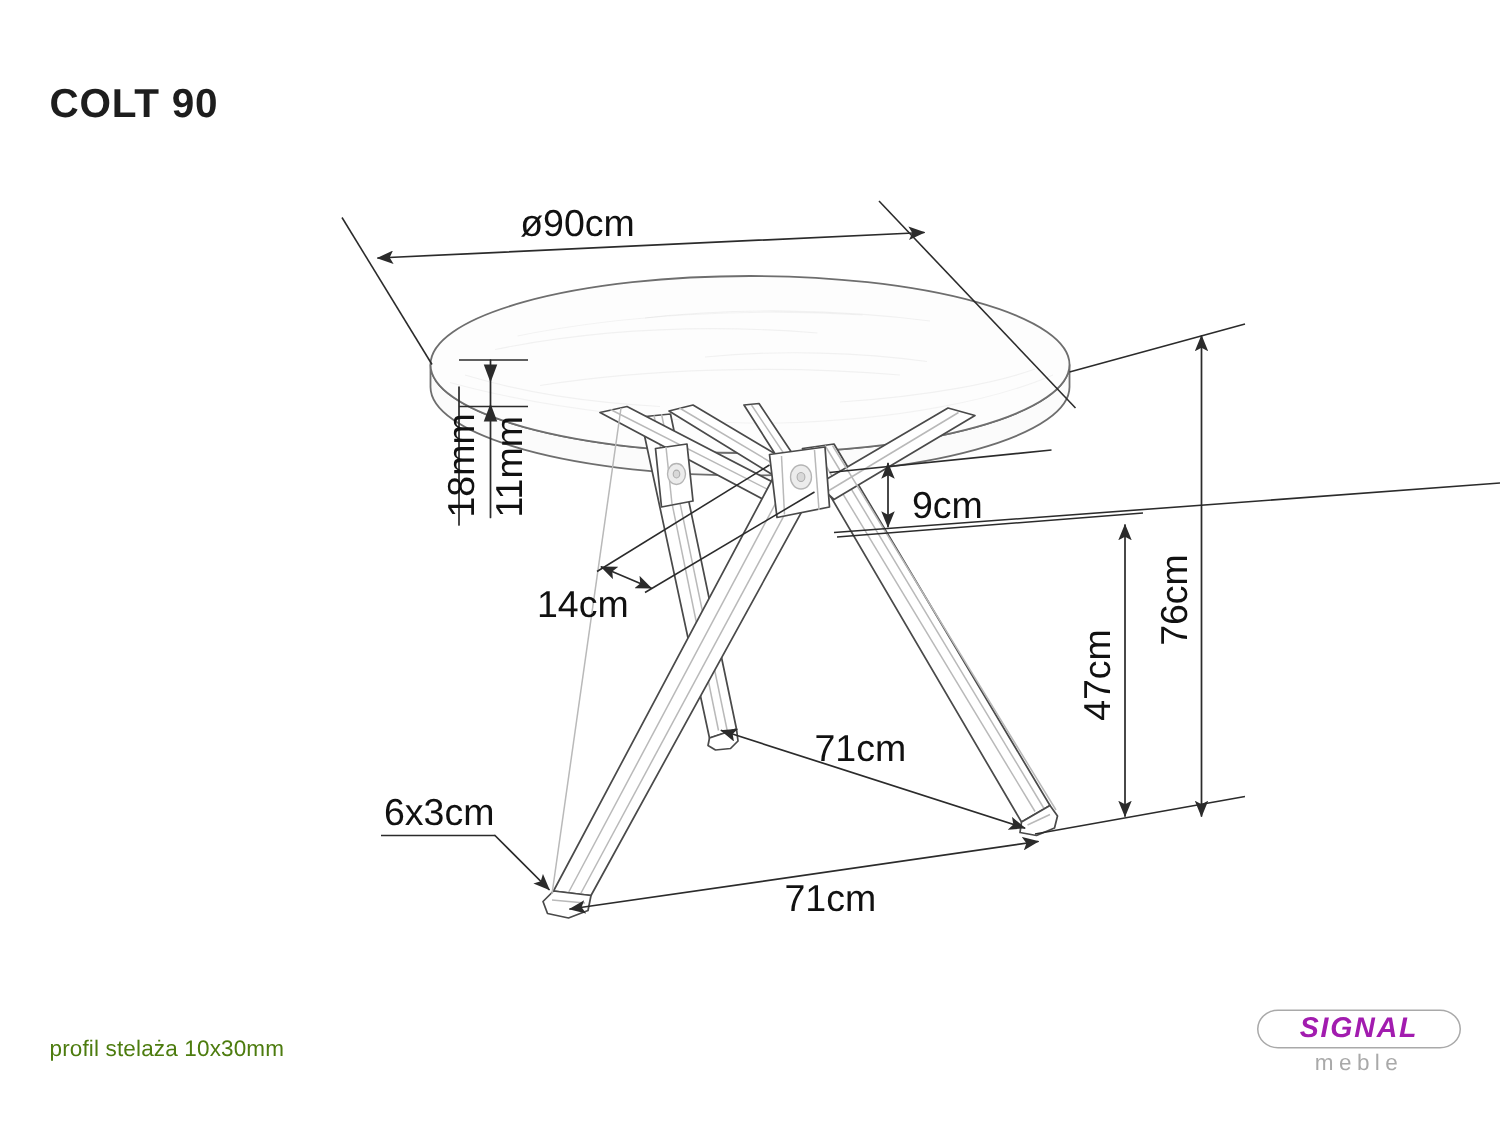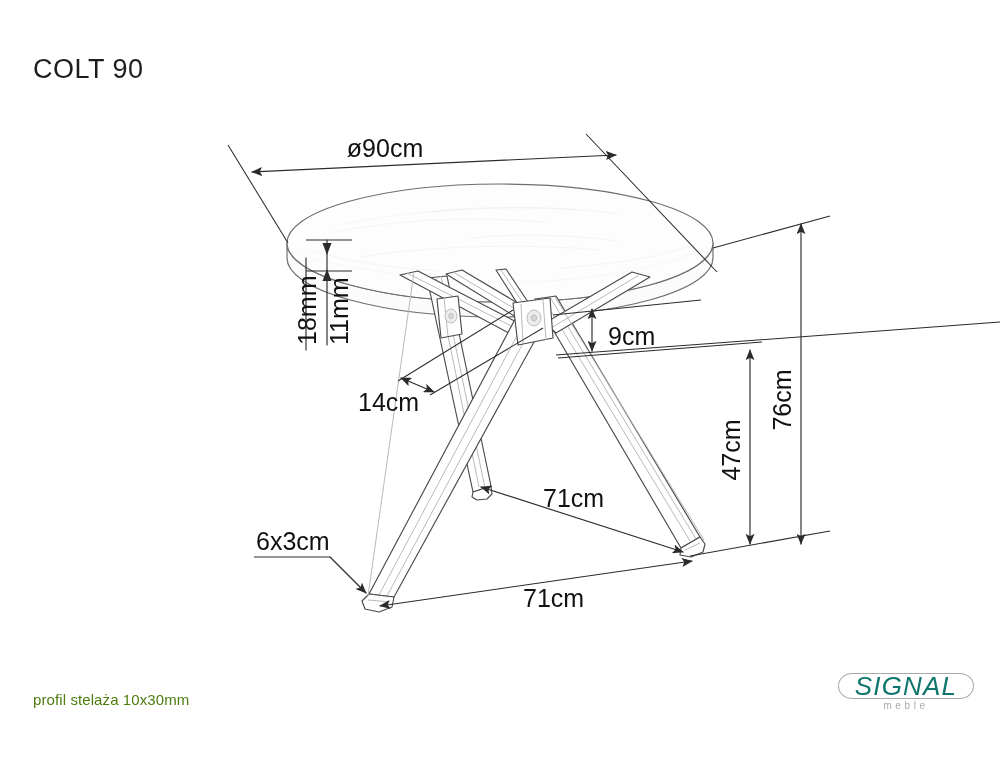--- a/index.html
+++ b/index.html
@@ -2,41 +2,41 @@
 <html><head>
 <meta charset="utf-8">
 <style>
   html,body{margin:0;padding:0;background:#ffffff;}
   body{width:1000px;height:765px;overflow:hidden;
        font-family:"Liberation Sans",sans-serif;color:#1a1a1a;}
   #page{position:relative;width:1000px;height:765px;background:#fff;}
 
   .page-title{
     position:absolute;left:33px;top:54px;
-    font-size:27px;font-weight:400;letter-spacing:.5px;color:#1d1d1d;
+    font-size:27px;font-weight:700;letter-spacing:.5px;color:#1d1d1d;
   }
   .footnote{
     position:absolute;left:33px;top:691px;
     font-size:15px;color:#4d7c0f;letter-spacing:.1px;
   }
   
   .logo{position:absolute;left:838px;top:673px;width:140px;height:46px;}
   .logo-oval{
     position:absolute;left:0;top:0;width:136px;height:26px;
     border:1.4px solid #a9a9a9;border-radius:14px/13px;box-sizing:border-box;
   }
   .logo-word{
     position:absolute;left:0;top:0;width:136px;height:26px;
     display:flex;align-items:center;justify-content:center;
-    font-size:26px;font-weight:normal;font-style:italic;
-    letter-spacing:1.2px;color:#0f766e;
+    font-size:19px;font-weight:bold;font-style:italic;
+    letter-spacing:1.2px;color:#a21caf;
   }
   .logo-sub{
     position:absolute;left:0;top:27px;width:136px;
-    text-align:center;font-size:10px;letter-spacing:3.6px;color:#a9a9a9;
+    text-align:center;font-size:15px;letter-spacing:3.6px;color:#a9a9a9;
   }
   
   svg{position:absolute;left:0;top:0;}
   .dl{stroke:#2b2b2b;stroke-width:1.15;fill:none;stroke-linecap:round;}
   .ext{stroke:#2b2b2b;stroke-width:1.05;fill:none;}
   .leg-out{stroke:#4a4a4a;stroke-width:1.15;fill:#ffffff;stroke-linejoin:round;}
   .leg-in{stroke:#b9b9b9;stroke-width:1;fill:none;stroke-linejoin:round;}
   .top-edge{stroke:#6e6e6e;stroke-width:1.2;fill:#fbfbfb;}
   .top-face{stroke:#6e6e6e;stroke-width:1.2;fill:#fdfdfd;}
   .dimtext{font-family:"Liberation Sans",sans-serif;font-size:25px;fill:#111;}

